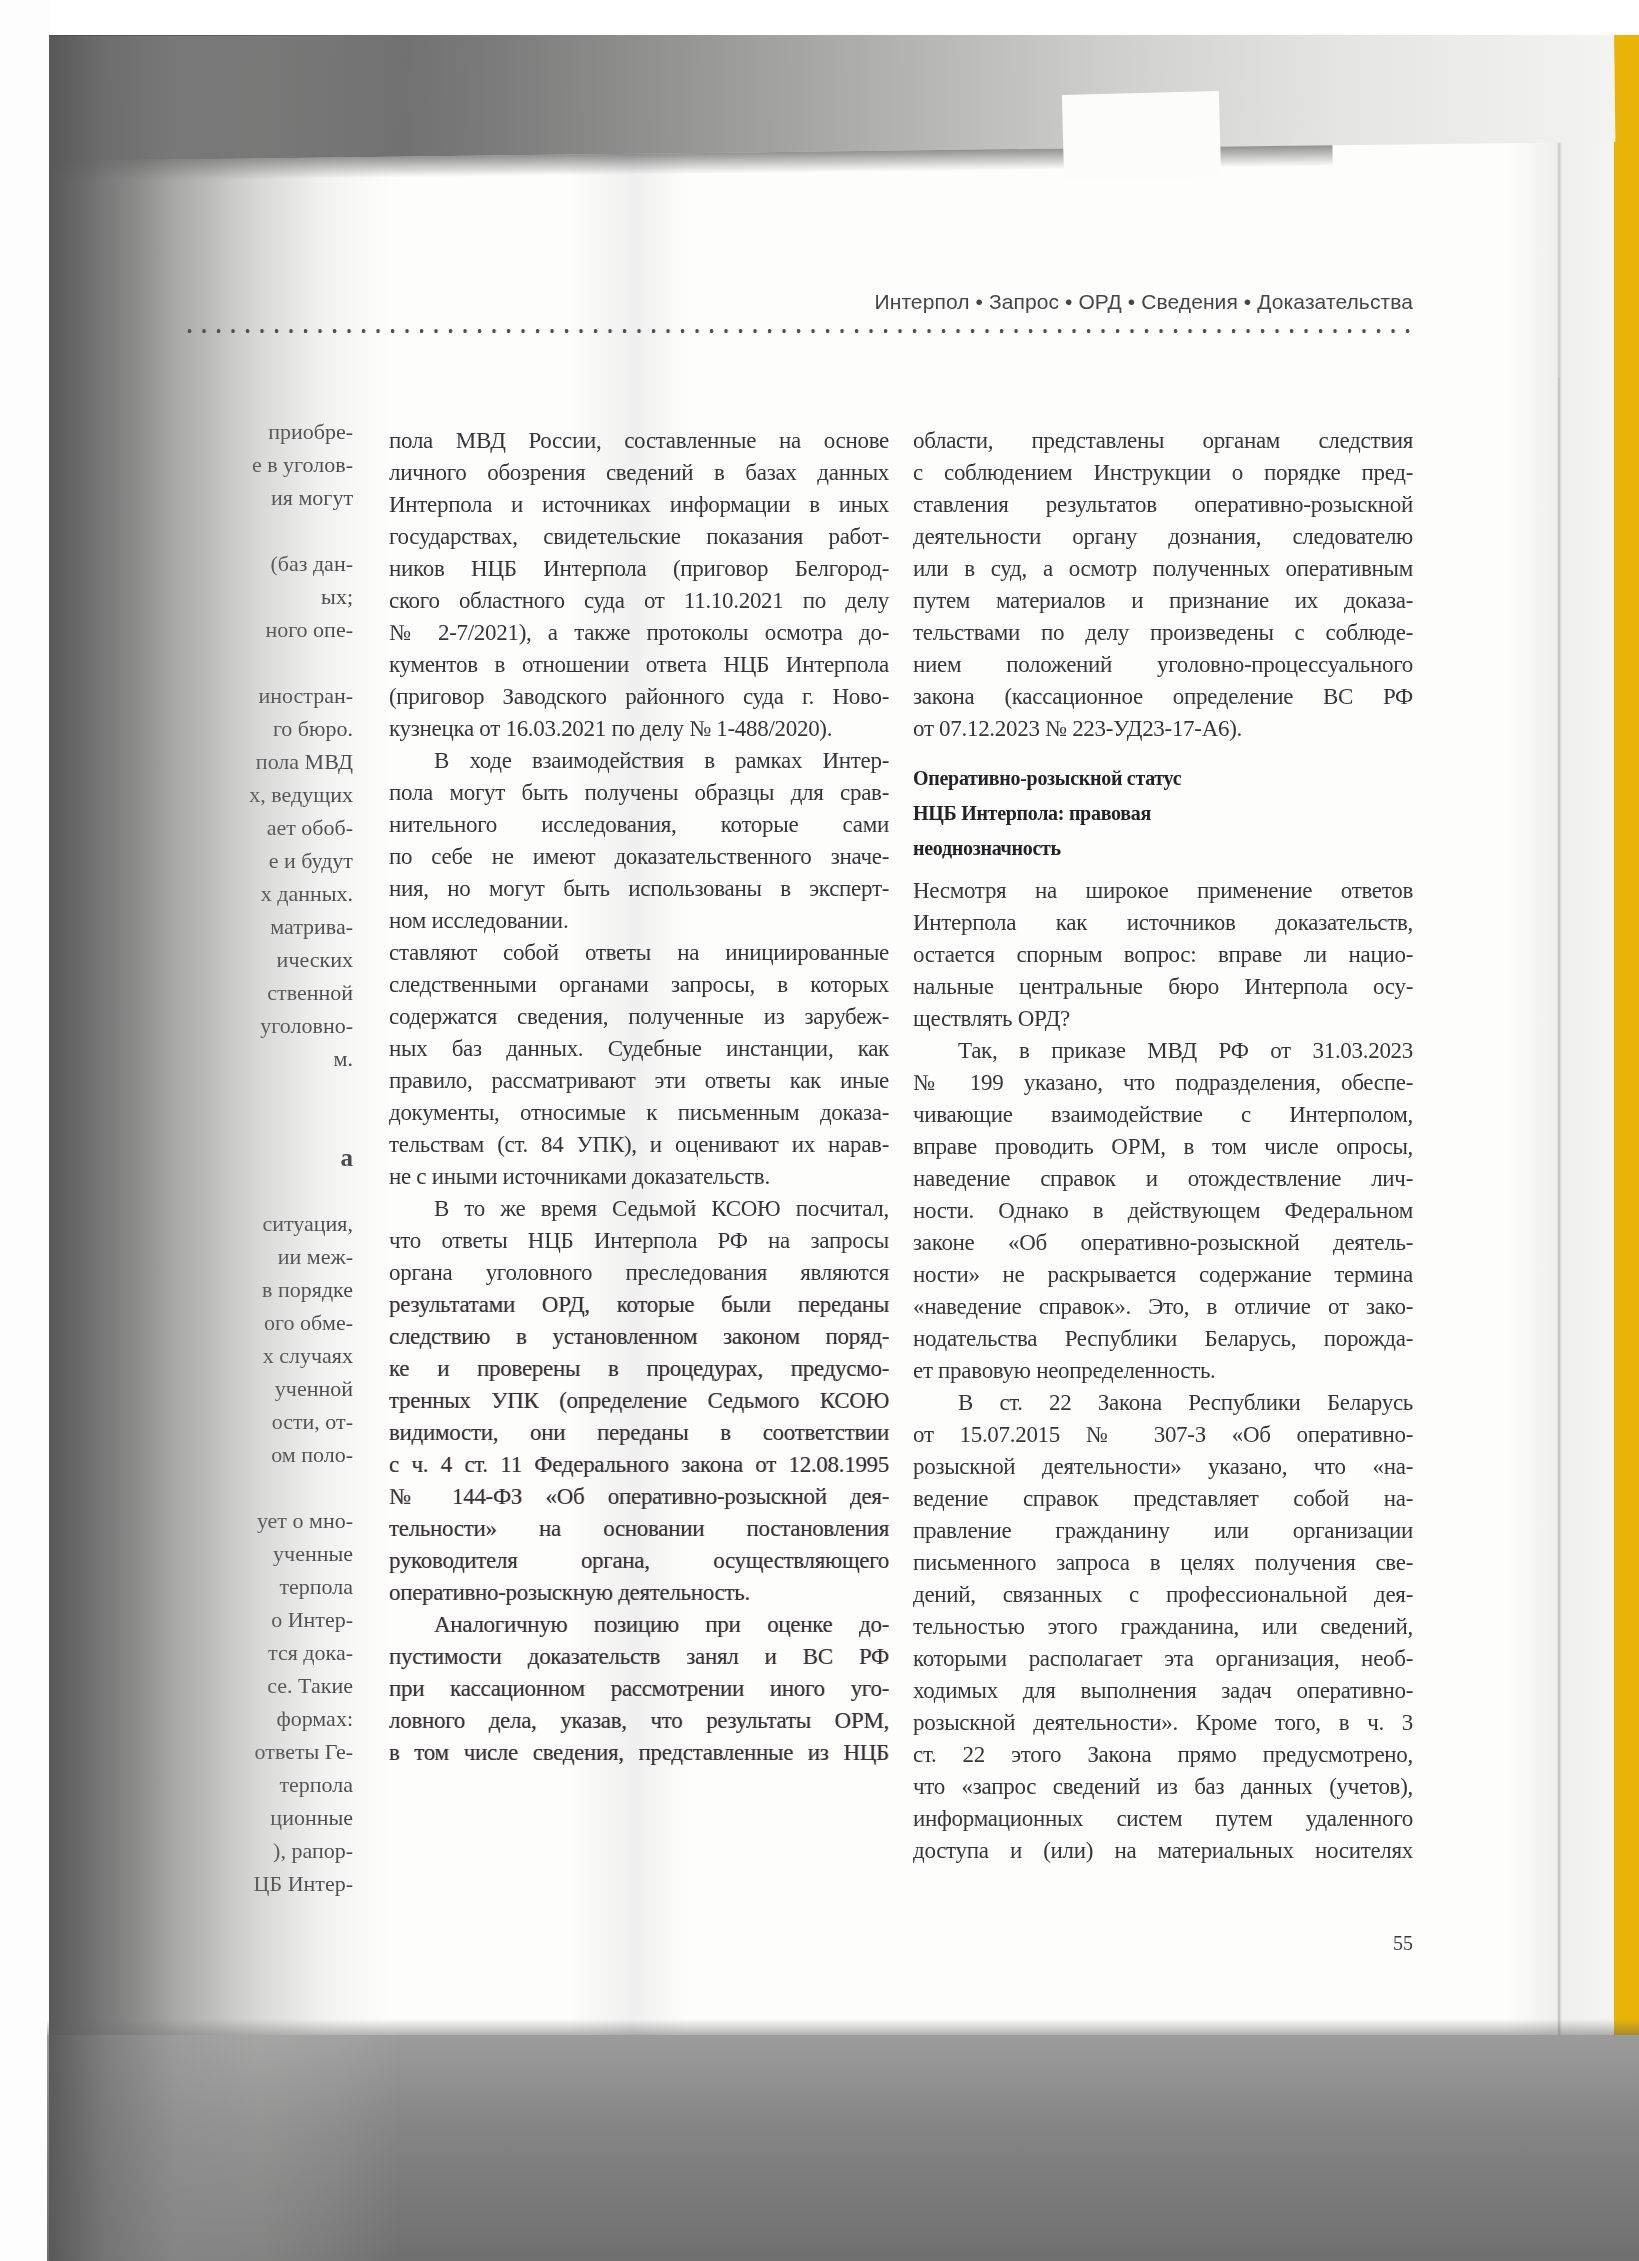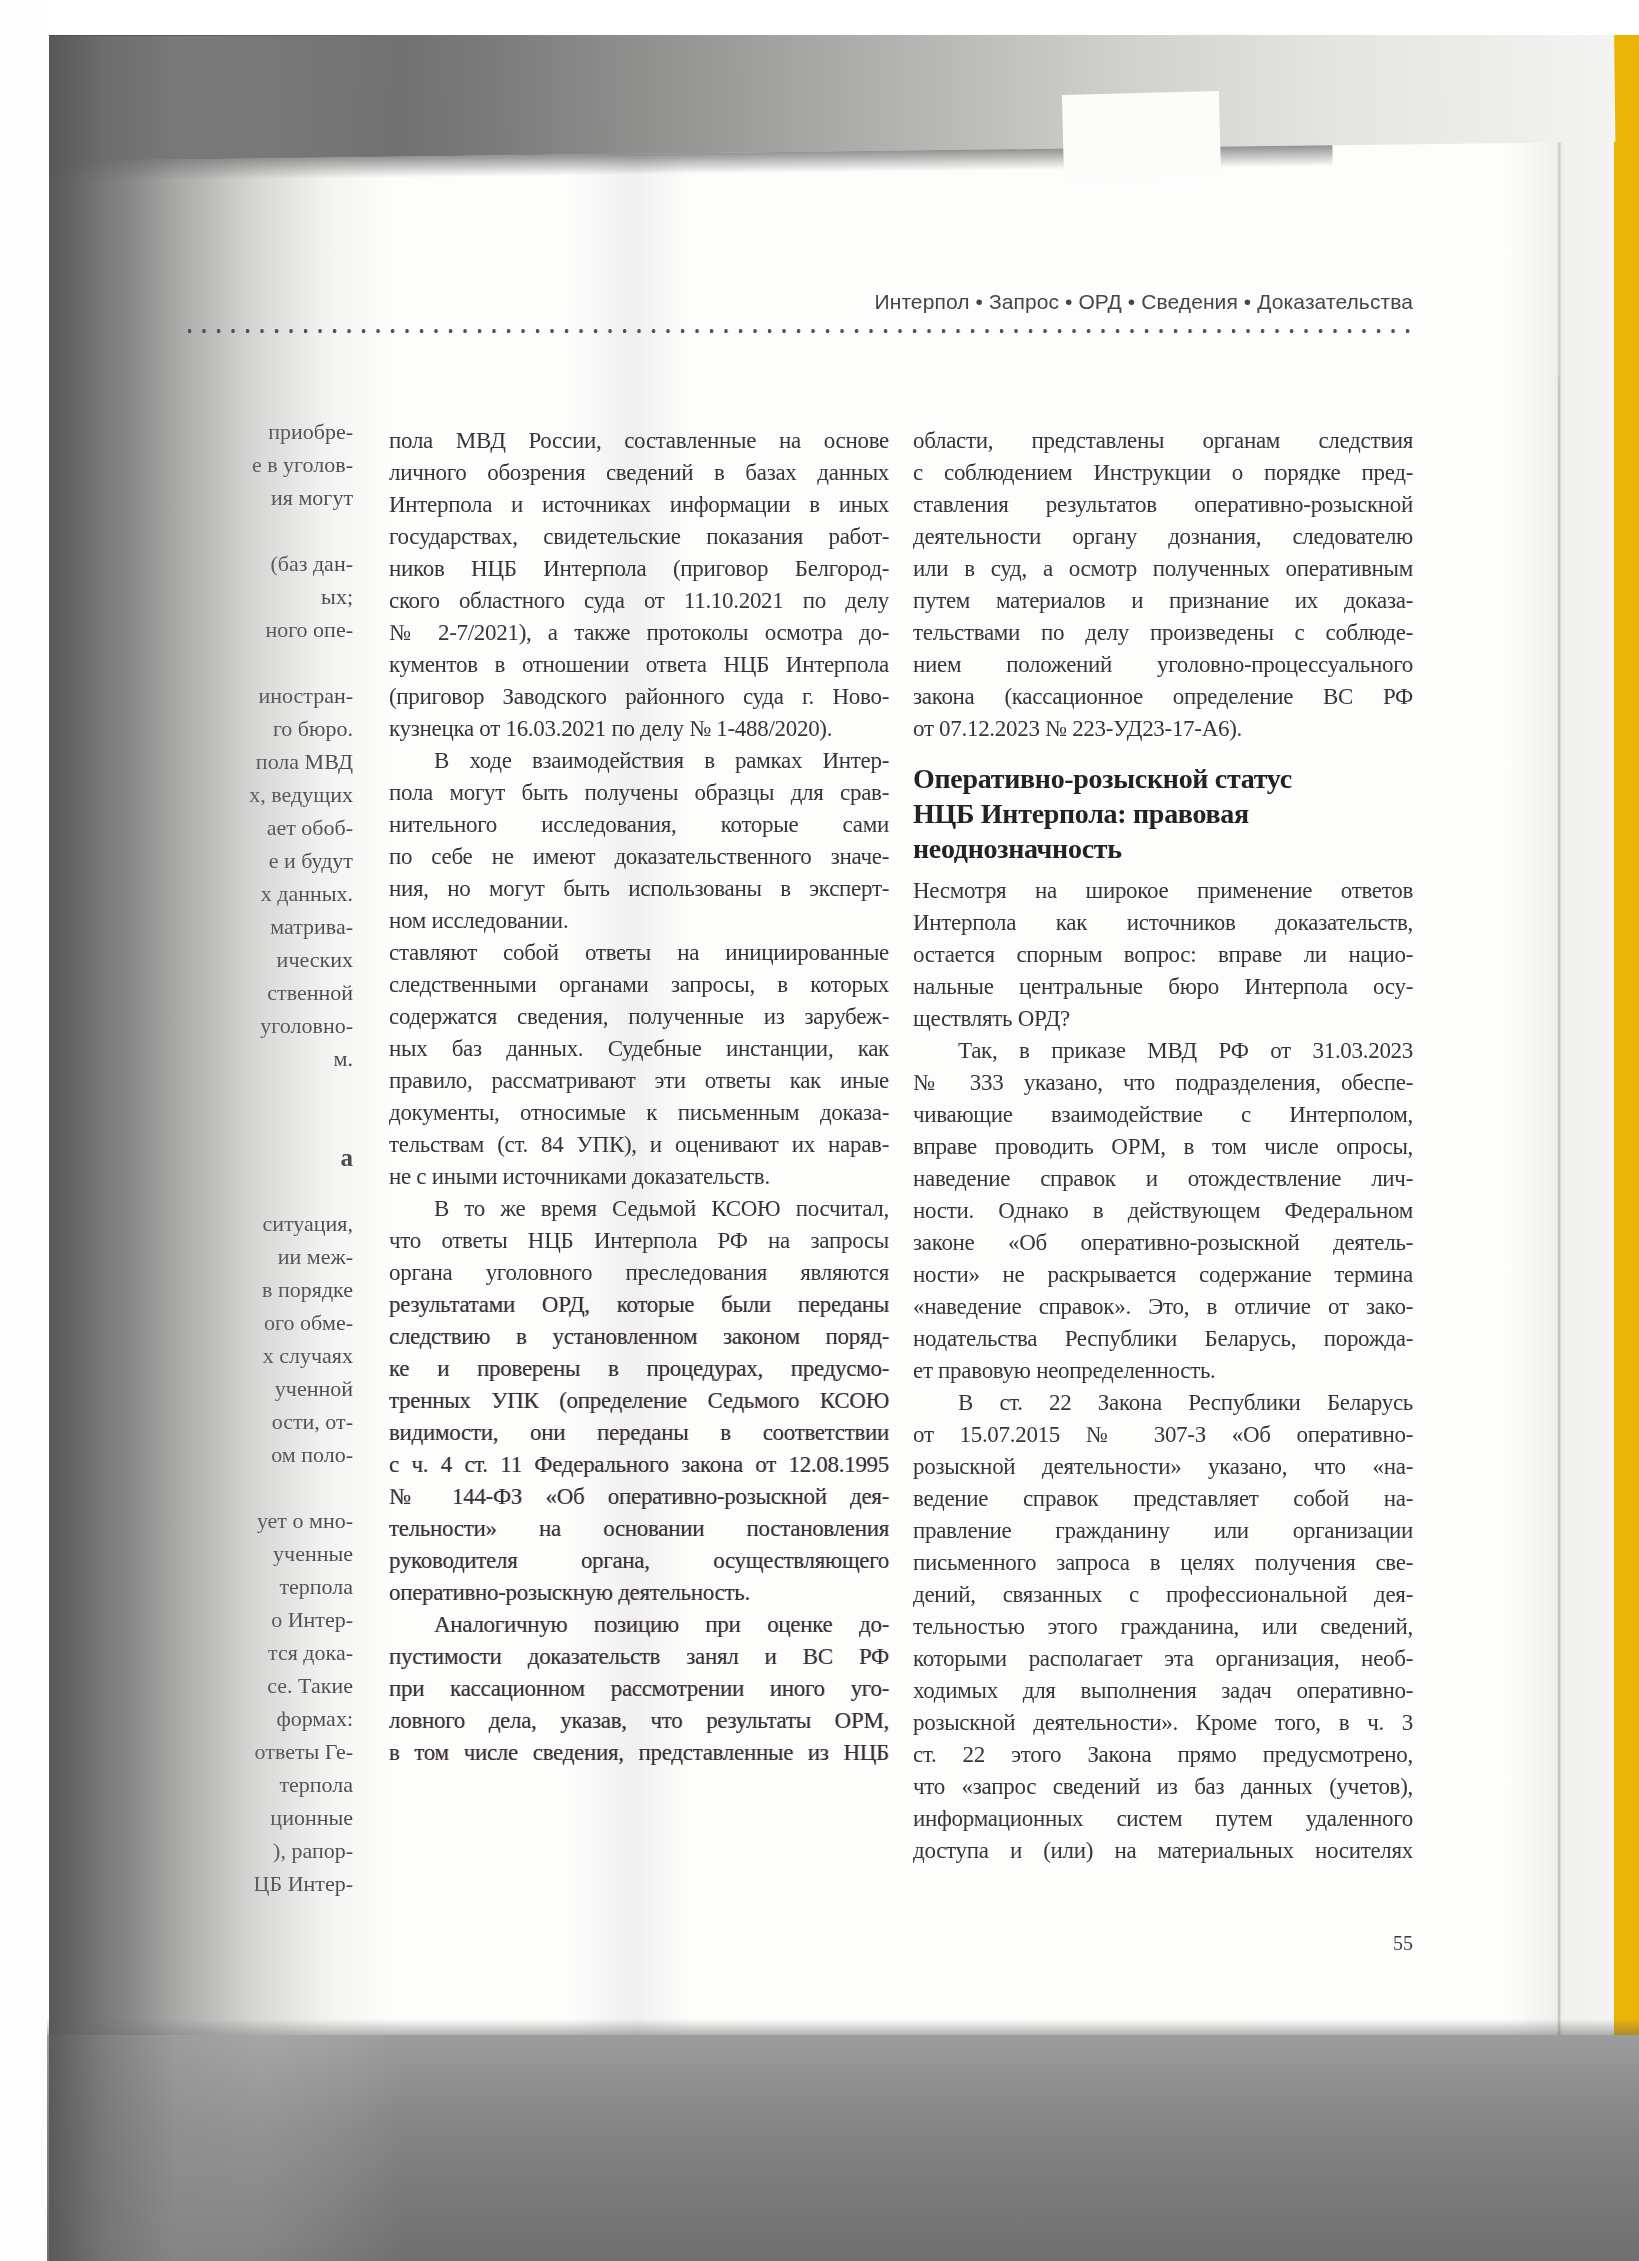--- a/index.html
+++ b/index.html
@@ -46,21 +46,21 @@
         text-align:right;overflow:hidden;}
   #left-fragments .ln.frag-bold{font-weight:bold;font-size:25px;}
   .col{position:absolute;top:425px;width:500px;z-index:9;}
   #col1{left:389px;}
   #col2{left:913px;}
   .col .ln{font-size:23px;line-height:32px;height:32px;overflow:hidden;color:#35353a;
         letter-spacing:-0.3px;text-align:justify;text-align-last:justify;}
   .col .ln.end{text-align-last:left;}
   .col .ln.ind{padding-left:45px;}
   .col .ln.ghost{text-shadow:0.8px 0 0 rgba(140,60,50,0.32),-0.4px 0 0 rgba(60,60,95,0.22);}
-  .col .ln.head{font-weight:bold;font-size:28px;line-height:35px;height:35px;
+  .col .ln.head{font-weight:bold;font-size:20px;line-height:35px;height:35px;
         letter-spacing:-0.3px;color:#232327;text-align:left;text-align-last:left;}
   .col .ln.hfirst{margin-top:16.3px;}
   .col .ln.hlast{margin-bottom:8.8px;}
   #page-number{position:absolute;left:1352px;top:1932px;width:61px;z-index:9;
         font-size:20px;color:#3a3a3e;text-align:right;}
 </style>
 </head>
 <body>
 
 <div id="canvas">
@@ -182,21 +182,21 @@
       <div class="ln end">от 07.12.2023 № 223-УД23-17-А6).</div>
       <div class="ln head hfirst">Оперативно-розыскной статус</div>
       <div class="ln head">НЦБ Интерпола: правовая</div>
       <div class="ln head hlast">неоднозначность</div>
       <div class="ln ">Несмотря на широкое применение ответов</div>
       <div class="ln ">Интерпола как источников доказательств,</div>
       <div class="ln ">остается спорным вопрос: вправе ли нацио-</div>
       <div class="ln ">нальные центральные бюро Интерпола осу-</div>
       <div class="ln end">ществлять ОРД?</div>
       <div class="ln ind">Так, в приказе МВД РФ от 31.03.2023</div>
-      <div class="ln ">№ 333 указано, что подразделения, обеспе-</div>
+      <div class="ln ">№ 199 указано, что подразделения, обеспе-</div>
       <div class="ln ">чивающие взаимодействие с Интерполом,</div>
       <div class="ln ">вправе проводить ОРМ, в том числе опросы,</div>
       <div class="ln ">наведение справок и отождествление лич-</div>
       <div class="ln ">ности. Однако в действующем Федеральном</div>
       <div class="ln ">законе «Об оперативно-розыскной деятель-</div>
       <div class="ln ">ности» не раскрывается содержание термина</div>
       <div class="ln ">«наведение справок». Это, в отличие от зако-</div>
       <div class="ln ">нодательства Республики Беларусь, порожда-</div>
       <div class="ln end">ет правовую неопределенность.</div>
       <div class="ln ind">В ст. 22 Закона Республики Беларусь</div>

